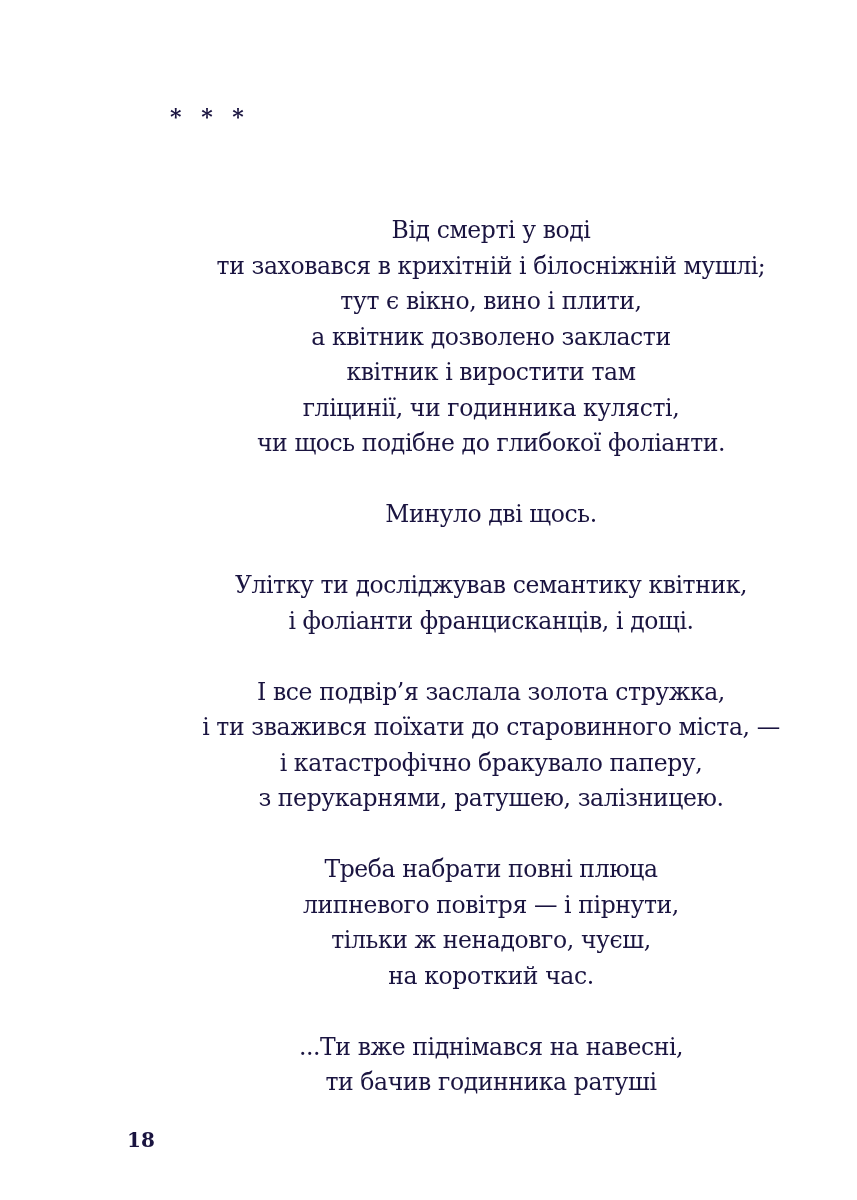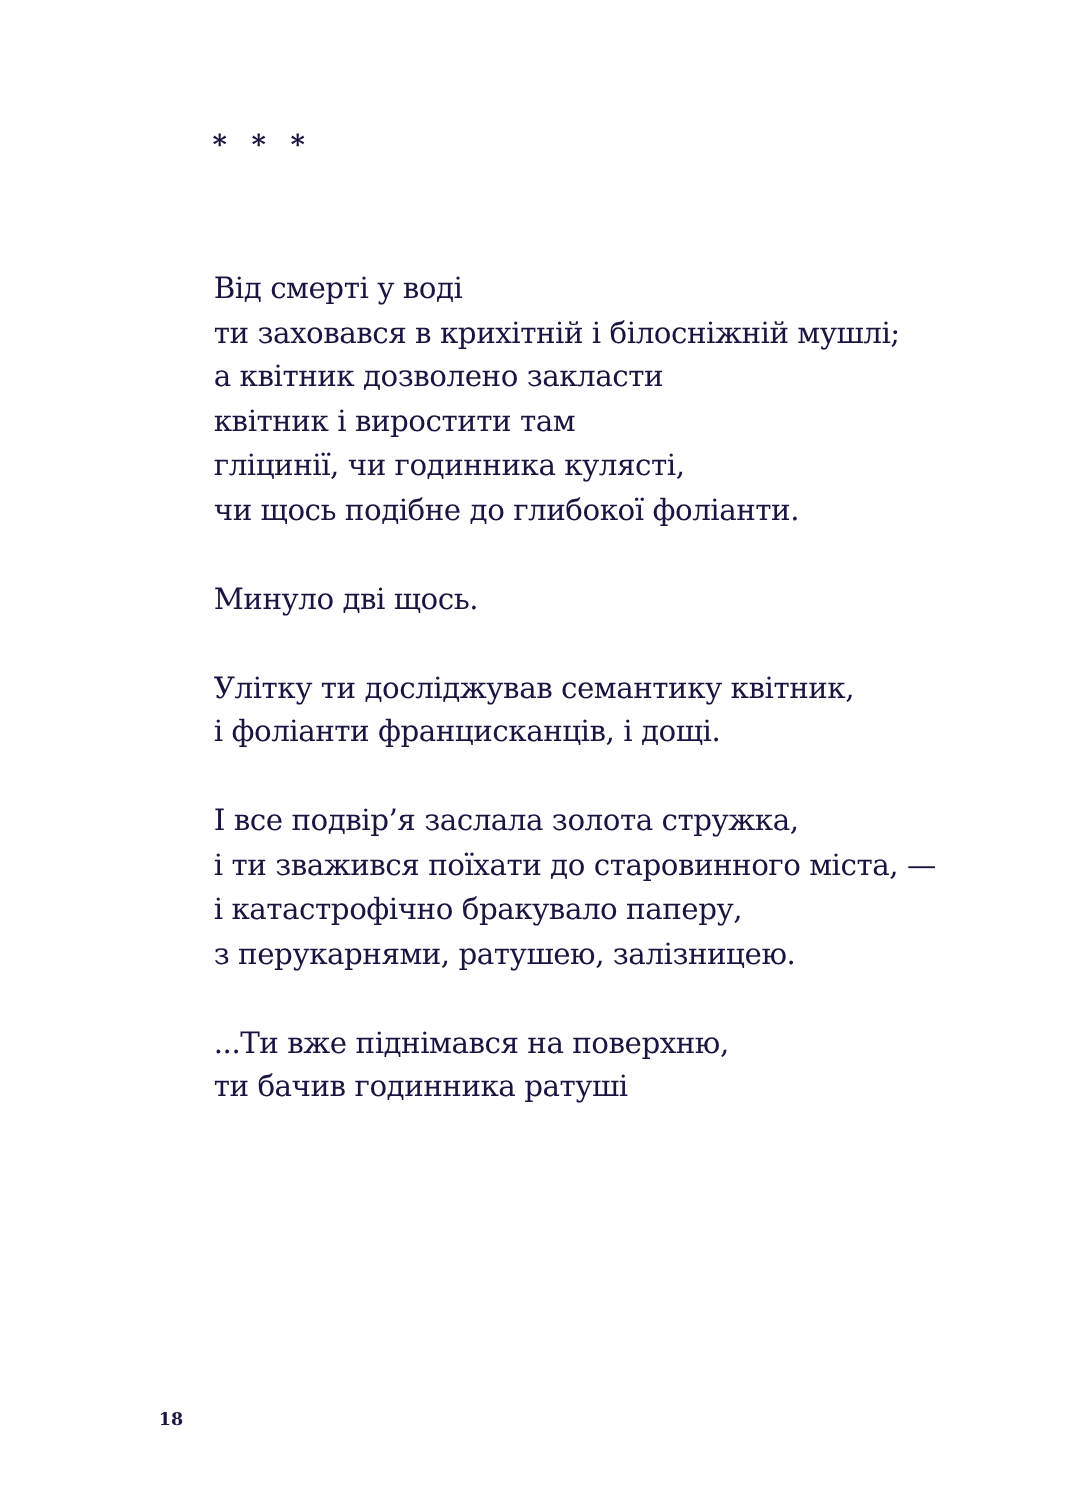--- a/index.html
+++ b/index.html
@@ -8,56 +8,63 @@
     .ornament {
       position: absolute; left: 170px; top: 103px;
       font-family: "DejaVu Serif", serif; font-size: 22px; font-weight: bold;
       color: #1a1440; letter-spacing: 6px;
     }
     .poem {
       position: absolute; left: 171px; top: 213px; width: 640px;
       font-family: "DejaVu Serif", serif; font-size: 23.5px; line-height: 35.5px;
       color: #1a1440; letter-spacing: -0.4px;
     }
-    .stanza { margin: 0 0 35.5px 0; }
+    .stanza { margin: 0 0 35.5px 0; text-align: center; }
     .line { white-space: nowrap; display: block; }
     .page-number {
       position: absolute; left: 127px; top: 1128px;
-      font-family: "DejaVu Serif", serif; font-size: 14px; font-weight: bold;
+      font-family: "DejaVu Serif", serif; font-size: 20px; font-weight: bold;
       color: #1a1440;
     }
   </style>
 </head>
 <body>
 
 <div class="page">
   <div class="ornament">* * *</div>
 
   <div class="poem">
     <div class="stanza">
       <span class="line">Від смерті у воді</span>
       <span class="line">ти заховався в крихітній і білосніжній мушлі;</span>
+      <span class="line">тут є вікно, вино і плити,</span>
       <span class="line">а квітник дозволено закласти</span>
       <span class="line">квітник і виростити там</span>
       <span class="line">гліцинії, чи годинника кулясті,</span>
       <span class="line">чи щось подібне до глибокої фоліанти.</span>
     </div>
     <div class="stanza">
       <span class="line">Минуло дві щось.</span>
     </div>
     <div class="stanza">
       <span class="line">Улітку ти досліджував семантику квітник,</span>
       <span class="line">і фоліанти францисканців, і дощі.</span>
     </div>
     <div class="stanza">
       <span class="line">І все подвір’я заслала золота стружка,</span>
       <span class="line">і ти зважився поїхати до старовинного міста, —</span>
       <span class="line">і катастрофічно бракувало паперу,</span>
       <span class="line">з перукарнями, ратушею, залізницею.</span>
     </div>
     <div class="stanza">
-      <span class="line">...Ти вже піднімався на поверхню,</span>
+      <span class="line">Треба набрати повні плюца</span>
+      <span class="line">липневого повітря — і пірнути,</span>
+      <span class="line">тільки ж ненадовго, чуєш,</span>
+      <span class="line">на короткий час.</span>
+    </div>
+    <div class="stanza">
+      <span class="line">...Ти вже піднімався на навесні,</span>
       <span class="line">ти бачив годинника ратуші</span>
     </div>
   </div>
 
   <div class="page-number">18</div>
 </div>
 
 </body></html>

